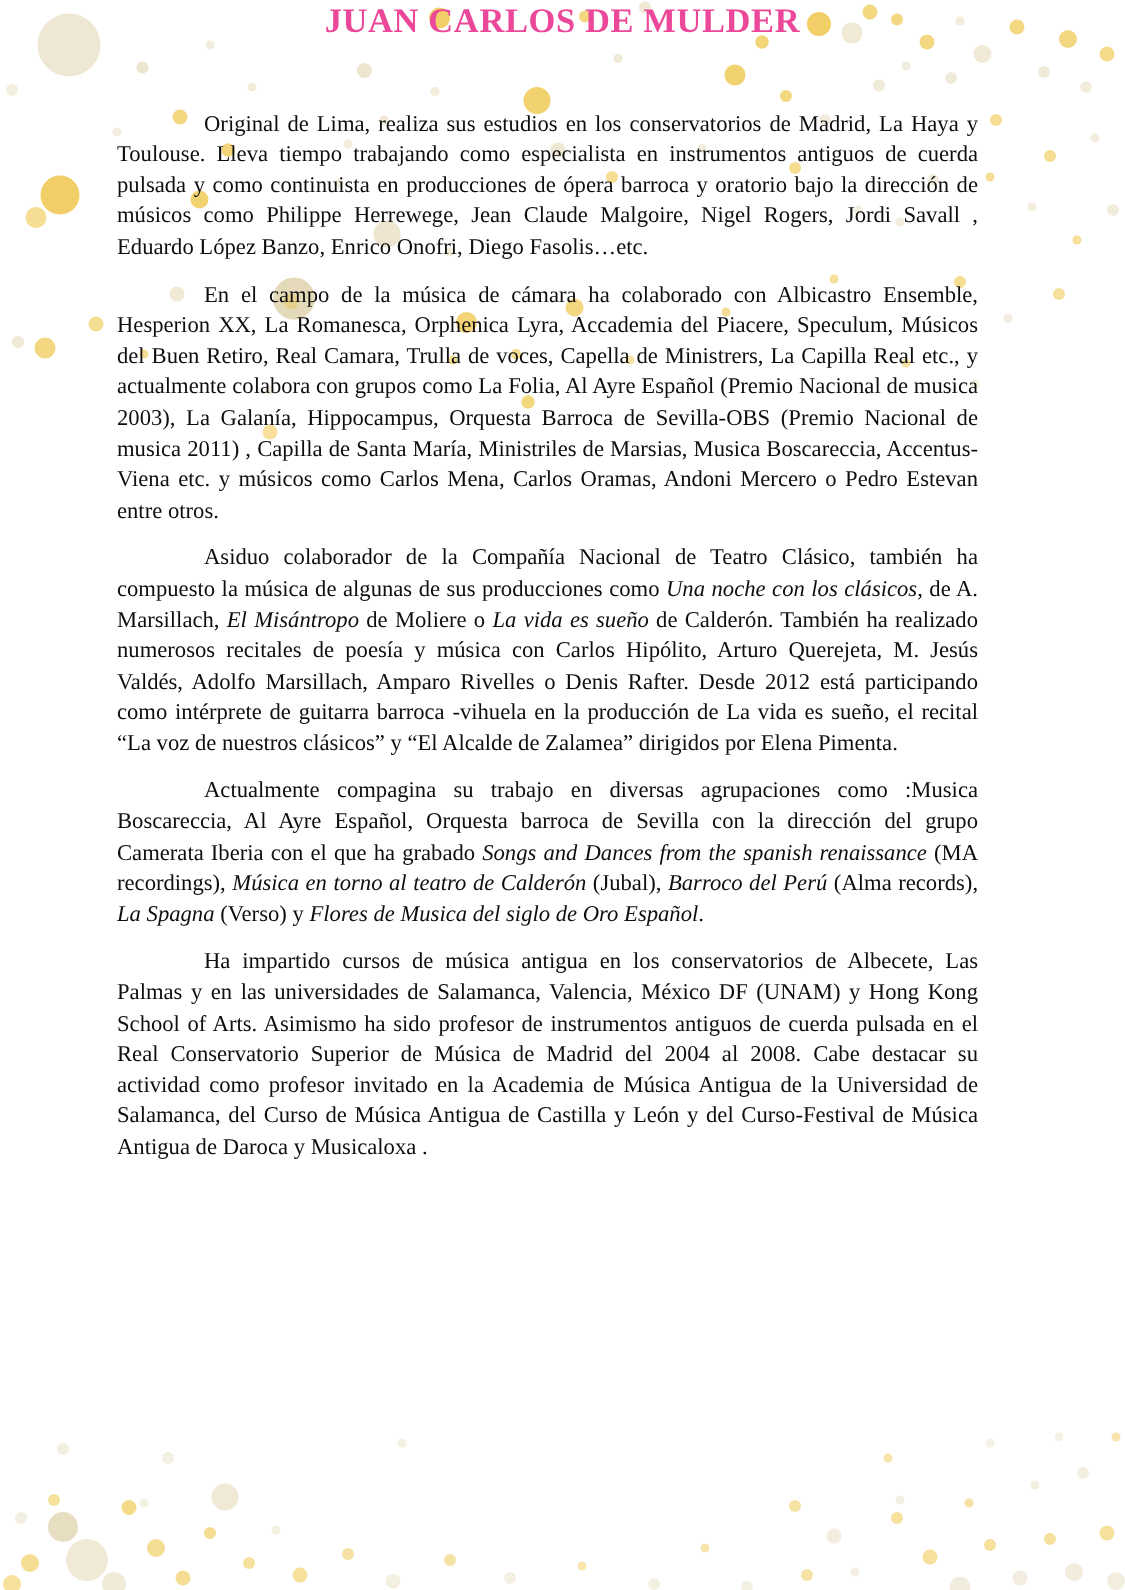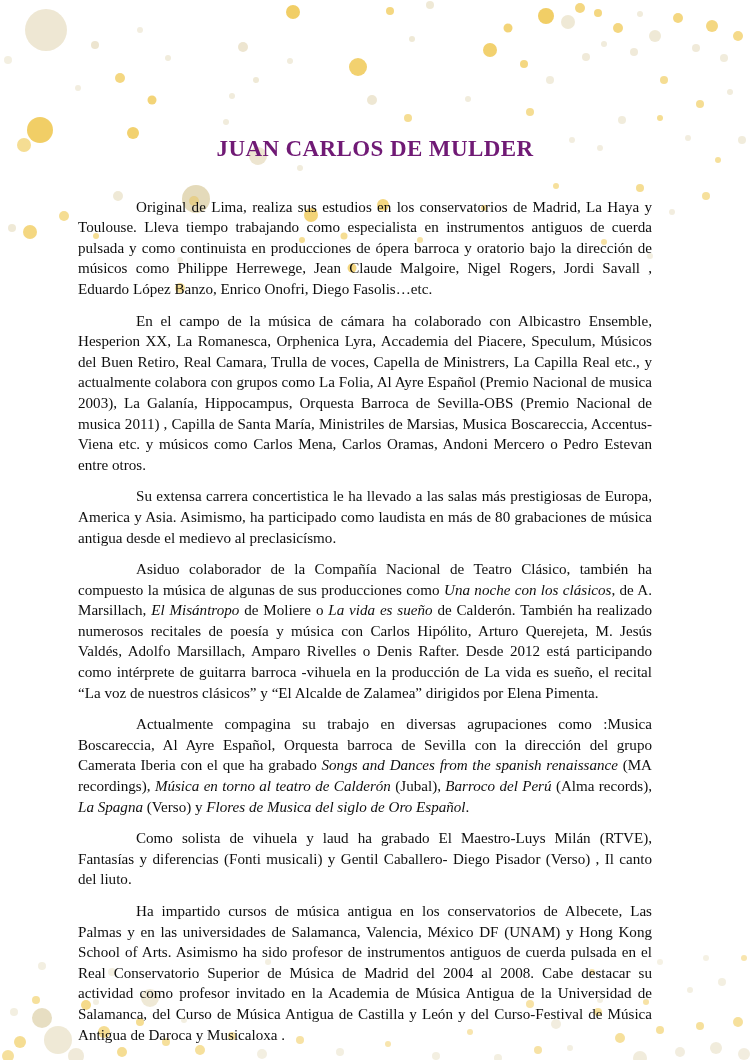--- a/index.html
+++ b/index.html
@@ -28,27 +28,26 @@
   .content {
     position: relative;
     z-index: 2;
     padding: 0;
   }
   .doc-title {
     text-align: center;
     font-weight: bold;
     font-size: 23px;
     letter-spacing: 0.4px;
-    color: #701a75;
+    color: #ec4899;
     margin: 0;
-    padding-top: 135px;
     line-height: 1.2;
   }
   .body-block {
-    margin-top: 34px;
+    margin-top: 45px;
     padding-left: 78px;
     padding-right: 98px;
   }
   p.para {
     margin: 0 0 11px 0;
     text-indent: 58px;
     text-align: justify;
     font-size: 15.1px;
     line-height: 20.6px;
     color: #0e0e0e;
@@ -199,20 +198,18 @@
       <circle cx="470" cy="1032" r="3" fill="#EFC64B" opacity="0.45"></circle>
     </g>
   </svg>
 
   <div class="content">
     <h1 class="doc-title">JUAN CARLOS DE MULDER</h1>
 
     <div class="body-block">
       <p class="para">Original de Lima, realiza sus estudios en los conservatorios de Madrid, La Haya y Toulouse. Lleva tiempo trabajando como especialista en instrumentos antiguos de cuerda pulsada y como continuista en producciones de ópera barroca y oratorio bajo la dirección de músicos como Philippe Herrewege, Jean Claude Malgoire, Nigel Rogers, Jordi Savall , Eduardo López Banzo, Enrico Onofri, Diego Fasolis…etc.</p>
       <p class="para">En el campo de la música de cámara ha colaborado con Albicastro Ensemble, Hesperion XX, La Romanesca, Orphenica Lyra, Accademia del Piacere, Speculum, Músicos del Buen Retiro, Real Camara, Trulla de voces, Capella de Ministrers, La Capilla Real etc., y actualmente colabora con grupos como La Folia, Al Ayre Español (Premio Nacional de musica 2003), La Galanía, Hippocampus, Orquesta Barroca de Sevilla-OBS (Premio Nacional de musica 2011) , Capilla de Santa María, Ministriles de Marsias, Musica Boscareccia, Accentus-Viena etc. y músicos como Carlos Mena, Carlos Oramas, Andoni Mercero o Pedro Estevan entre otros.</p>
-      <p class="para">Su extensa carrera concertistica le ha llevado a las salas más prestigiosas de Europa, America y Asia. Asimismo, ha participado como laudista en más de 80 grabaciones de música antigua desde el medievo al preclasicísmo.</p>
       <p class="para">Asiduo colaborador de la Compañía Nacional de Teatro Clásico, también ha compuesto la música de algunas de sus producciones como <em>Una noche con los clásicos</em>, de A. Marsillach, <em>El Misántropo</em> de Moliere o <em>La vida es sueño</em> de Calderón. También ha realizado numerosos recitales de poesía y música con Carlos Hipólito, Arturo Querejeta, M. Jesús Valdés, Adolfo Marsillach, Amparo Rivelles o Denis Rafter. Desde 2012 está participando como intérprete de guitarra barroca -vihuela en la producción de La vida es sueño, el recital “La voz de nuestros clásicos” y “El Alcalde de Zalamea” dirigidos por Elena Pimenta.</p>
       <p class="para">Actualmente compagina su trabajo en diversas agrupaciones como :Musica Boscareccia, Al Ayre Español, Orquesta barroca de Sevilla con la dirección del grupo Camerata Iberia con el que ha grabado <em>Songs and Dances from the spanish renaissance</em> (MA recordings), <em>Música en torno al teatro de Calderón</em> (Jubal), <em>Barroco del Perú</em> (Alma records), <em>La Spagna</em> (Verso) y <em>Flores de Musica del siglo de Oro Español</em>.</p>
-      <p class="para">Como solista de vihuela y laud ha grabado El Maestro-Luys Milán (RTVE), Fantasías y diferencias (Fonti musicali) y Gentil Caballero- Diego Pisador (Verso) , Il canto del liuto.</p>
       <p class="para">Ha impartido cursos de música antigua en los conservatorios de Albecete, Las Palmas y en las universidades de Salamanca, Valencia, México DF (UNAM) y Hong Kong School of Arts. Asimismo ha sido profesor de instrumentos antiguos de cuerda pulsada en el Real Conservatorio Superior de Música de Madrid del 2004 al 2008. Cabe destacar su actividad como profesor invitado en la Academia de Música Antigua de la Universidad de Salamanca, del Curso de Música Antigua de Castilla y León y del Curso-Festival de Música Antigua de Daroca y Musicaloxa .</p>
     </div>
   </div>
 </div>
 
 </body></html>

